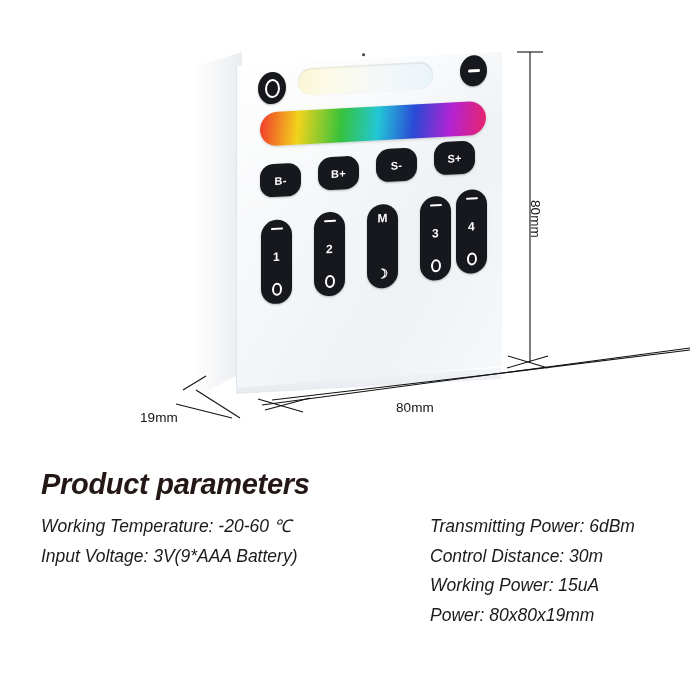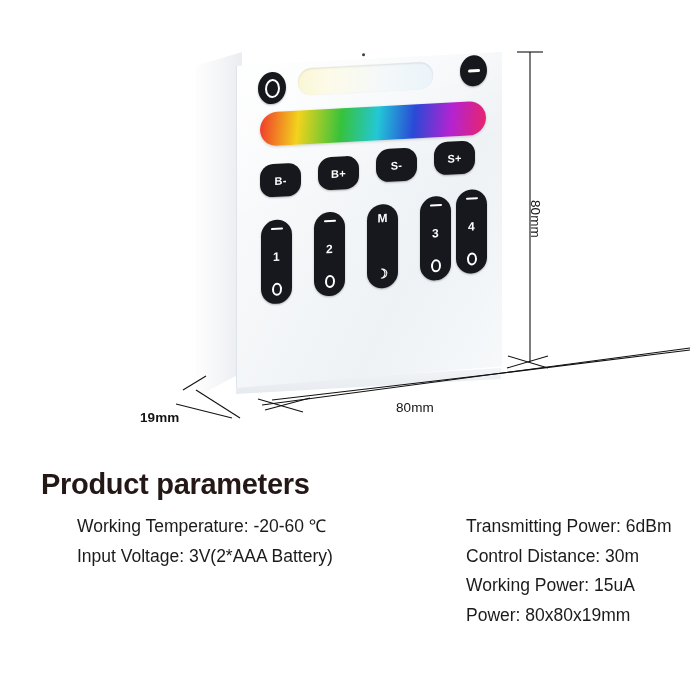--- a/index.html
+++ b/index.html
@@ -92,26 +92,26 @@
   }
   .pill .dash{width:12px;height:2.4px;background:#fff;border-radius:2px;}
   .pill .num{font-size:12px;font-weight:600;line-height:1;}
   .pill .circ{width:10px;height:13px;border:2px solid #fff;border-radius:50%;box-sizing:border-box;}
   .pill .moon{font-size:13px;line-height:1;}
 
   
   .dimtxt{position:absolute;color:#141414;font-size:13.5px;letter-spacing:.1px;}
 
   
-  .specs{position:absolute;left:0;top:455px;width:586px;height:245px;}
+  .specs{position:absolute;left:0;top:455px;width:586px;height:245px;font-style:italic;}
   .title{
     position:absolute;left:41px;top:13px;color:#231815;
     font-size:29px;font-weight:bold;letter-spacing:-.3px;
   }
-  .col{position:absolute;color:#1b1b1b;font-size:17.5px;line-height:29.5px;margin-left:36px;}
+  .col{position:absolute;color:#1b1b1b;font-size:17.5px;line-height:29.5px;}
   .colL{left:41px;top:57px;}
   .colR{left:430px;top:57px;}
   .col div{white-space:nowrap;}
 </style>
 </head>
 <body>
 
 <div id="stage">
 
   <div class="photo">
@@ -187,30 +187,30 @@
         <line x1="503" y1="340" x2="690" y2="348" stroke-width="0"></line>
         <line x1="215" y1="378" x2="500" y2="345" stroke-width="0"></line>
       </g>
       <g stroke="#111" stroke-width="1.1" fill="none">
         <line x1="272" y1="400" x2="503" y2="373"></line>
         <line x1="503" y1="373" x2="690" y2="350"></line>
       </g>
     </svg>
 
     <div class="dimtxt" style="left:543px;top:200px;transform:rotate(90deg);transform-origin:left top;">80mm</div>
-    <div class="dimtxt" style="left:140px;top:410px;font-weight:bold;">19mm</div>
+    <div class="dimtxt" style="left:140px;top:410px;">19mm</div>
     <div class="dimtxt" style="left:396px;top:400px;">80mm</div>
   </div>
 
   <div class="specs">
     <div class="title">Product parameters</div>
 
     <div class="col colL">
       <div>Working Temperature: -20-60 ℃</div>
-      <div>Input Voltage: 3V(2*AAA Battery)</div>
+      <div>Input Voltage: 3V(9*AAA Battery)</div>
     </div>
 
     <div class="col colR">
       <div>Transmitting Power: 6dBm</div>
       <div>Control Distance: 30m</div>
       <div>Working Power: 15uA</div>
       <div>Power: 80x80x19mm</div>
     </div>
   </div>
 

